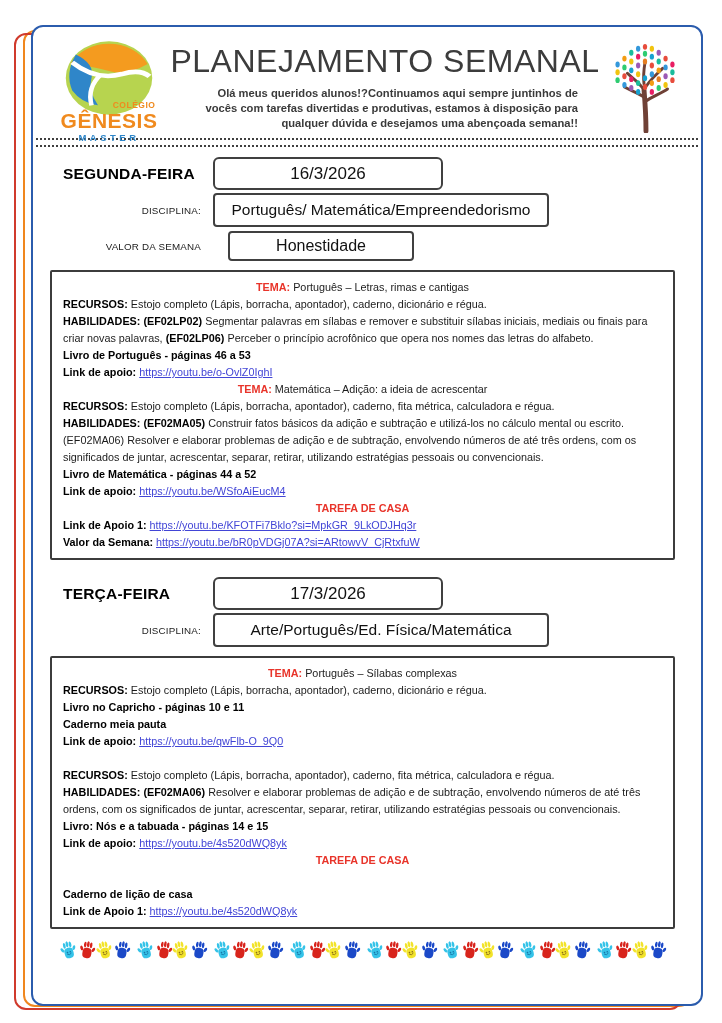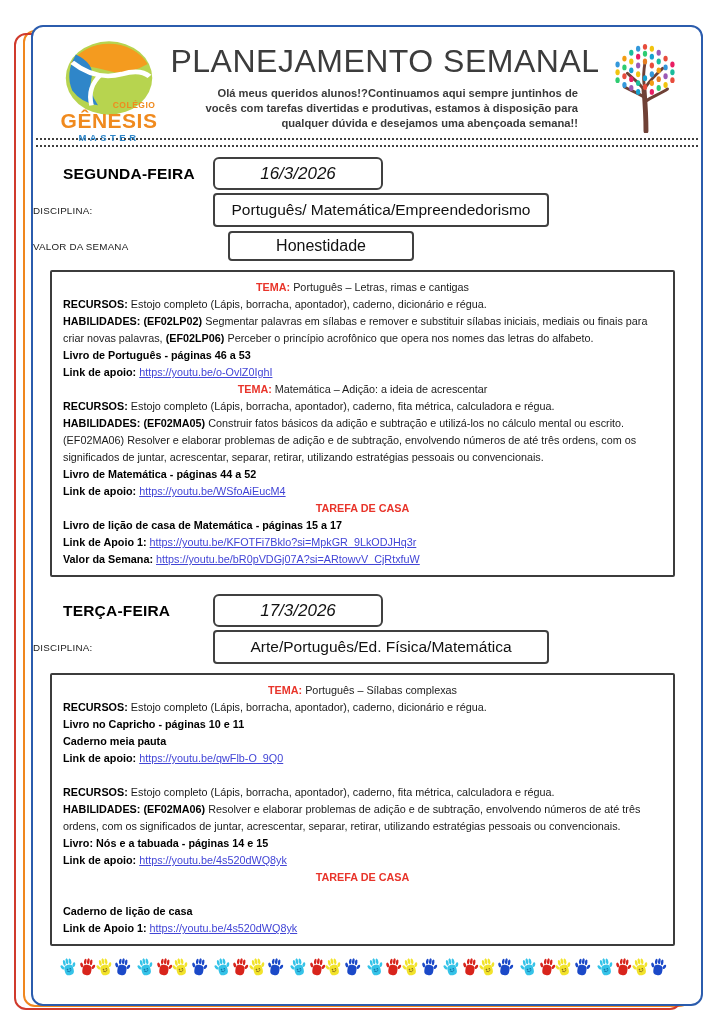--- a/index.html
+++ b/index.html
@@ -29,26 +29,26 @@
   .title{margin:0;font-size:32px;font-weight:400;color:#3c3c3c;letter-spacing:.5px;white-space:nowrap;}
   .intro{margin:6px 4px 0;max-width:386px;font-size:11.2px;font-weight:bold;color:#3a3a3a;line-height:15px;text-align:right;}
   .tree{width:86px;padding-top:2px;}
   .dotted{height:5px;margin:3px 3px 0;border-top:2px dotted #3f3f3f;border-bottom:2px dotted #3f3f3f;}
 
   
   .day-row,.field-row{display:grid;grid-template-columns:180px max-content;align-items:center;}
   .day-row{margin-top:10px;}
   .day-name{font-weight:bold;font-size:15.5px;color:#000;padding-left:30px;letter-spacing:.2px;}
   .field-row{margin-top:3px;}
-  .field-label{font-size:9.8px;color:#222;padding-right:12px;letter-spacing:.2px;}
+  .field-label{font-size:9.8px;color:#222;text-align:right;padding-right:12px;letter-spacing:.2px;}
   .field-box{
     box-sizing:border-box;height:34px;display:flex;align-items:center;justify-content:center;
     border:2px solid #404040;border-radius:4px;background:#fff;font-size:15.5px;color:#111;
   }
-  .date-box{width:170px;height:33px;font-size:17px;border-radius:6px;font-style:italic;}
+  .date-box{width:230px;height:33px;font-size:17px;border-radius:6px;}
   .disc-box{width:336px;}
   .valor-row{margin-top:4px;gap:15px;}
   .valor-box{width:186px;height:30px;font-size:16px;}
 
   
   .content-box{
     margin:9px 26px 0 17px;border:2px solid #3c3c3c;border-radius:2px;
     padding:7px 11px;font-size:10.8px;line-height:17px;color:#1b1b1b;box-sizing:border-box;
   }
   .bline{white-space:normal;}
@@ -171,21 +171,20 @@
       <div class="bline"><span class="b">HABILIDADES: (EF02LP02) </span><span class="">Segmentar palavras em sílabas e remover e substituir sílabas iniciais, mediais ou finais para criar novas palavras, </span><span class="b">(EF02LP06) </span><span class="">Perceber o princípio acrofônico que opera nos nomes das letras do alfabeto.</span></div>
       <div class="bline"><span class="b">Livro de Português - páginas 46 a 53</span></div>
       <div class="bline"><span class="b">Link de apoio: </span><a href="#" class="link">https://youtu.be/o-OvlZ0IghI</a></div>
       <div class="bline center"><span class="red">TEMA: </span><span class="">Matemática – Adição: a ideia de acrescentar</span></div>
       <div class="bline"><span class="b">RECURSOS: </span><span class="">Estojo completo (Lápis, borracha, apontador), caderno, fita métrica, calculadora e régua.</span></div>
       <div class="bline"><span class="b">HABILIDADES: (EF02MA05) </span><span class="">Construir fatos básicos da adição e subtração e utilizá-los no cálculo mental ou escrito.</span></div>
       <div class="bline"><span class="">(EF02MA06) Resolver e elaborar problemas de adição e de subtração, envolvendo números de até três ordens, com os significados de juntar, acrescentar, separar, retirar, utilizando estratégias pessoais ou convencionais.</span></div>
       <div class="bline"><span class="b">Livro de Matemática - páginas 44 a 52</span></div>
       <div class="bline"><span class="b">Link de apoio: </span><a href="#" class="link">https://youtu.be/WSfoAiEucM4</a></div>
       <div class="bline center"><span class="red">TAREFA DE CASA</span></div>
-      <div class="bline"><span class="b">Livro de lição de casa de Matemática - páginas 15 a 17</span></div>
       <div class="bline"><span class="b">Link de Apoio 1: </span><a href="#" class="link">https://youtu.be/KFOTFi7Bklo?si=MpkGR_9LkODJHq3r</a></div>
       <div class="bline"><span class="b">Valor da Semana: </span><a href="#" class="link">https://youtu.be/bR0pVDGj07A?si=ARtowvV_CjRtxfuW</a></div>
     </div>
 
   <div class="day-row" style="margin-top:17px;">
     <div class="day-name">TERÇA-FEIRA</div>
     <div class="field-box date-box">
       <span>17/3/2026</span>
     </div>
   </div>

